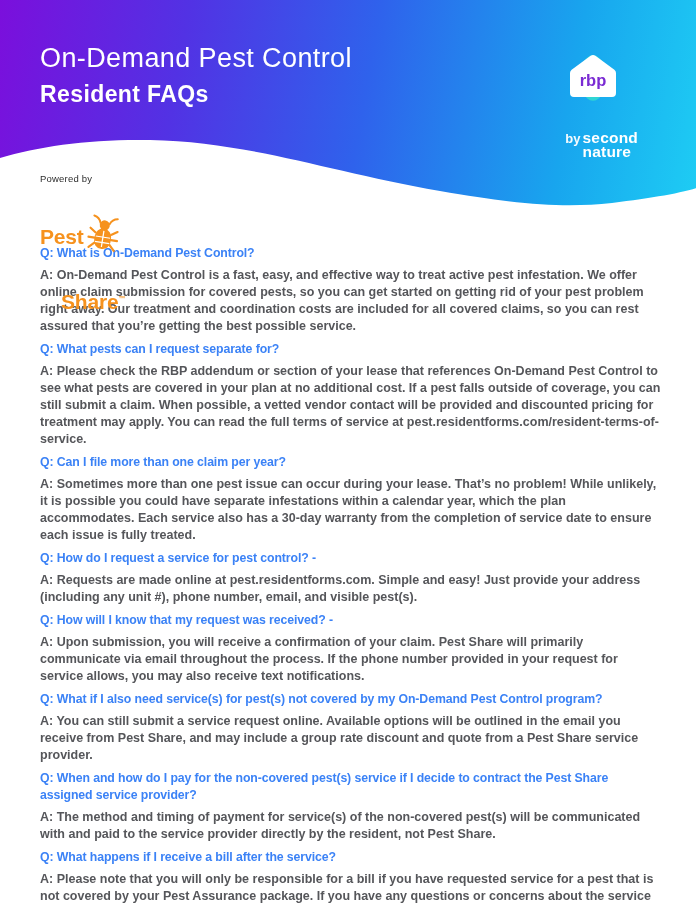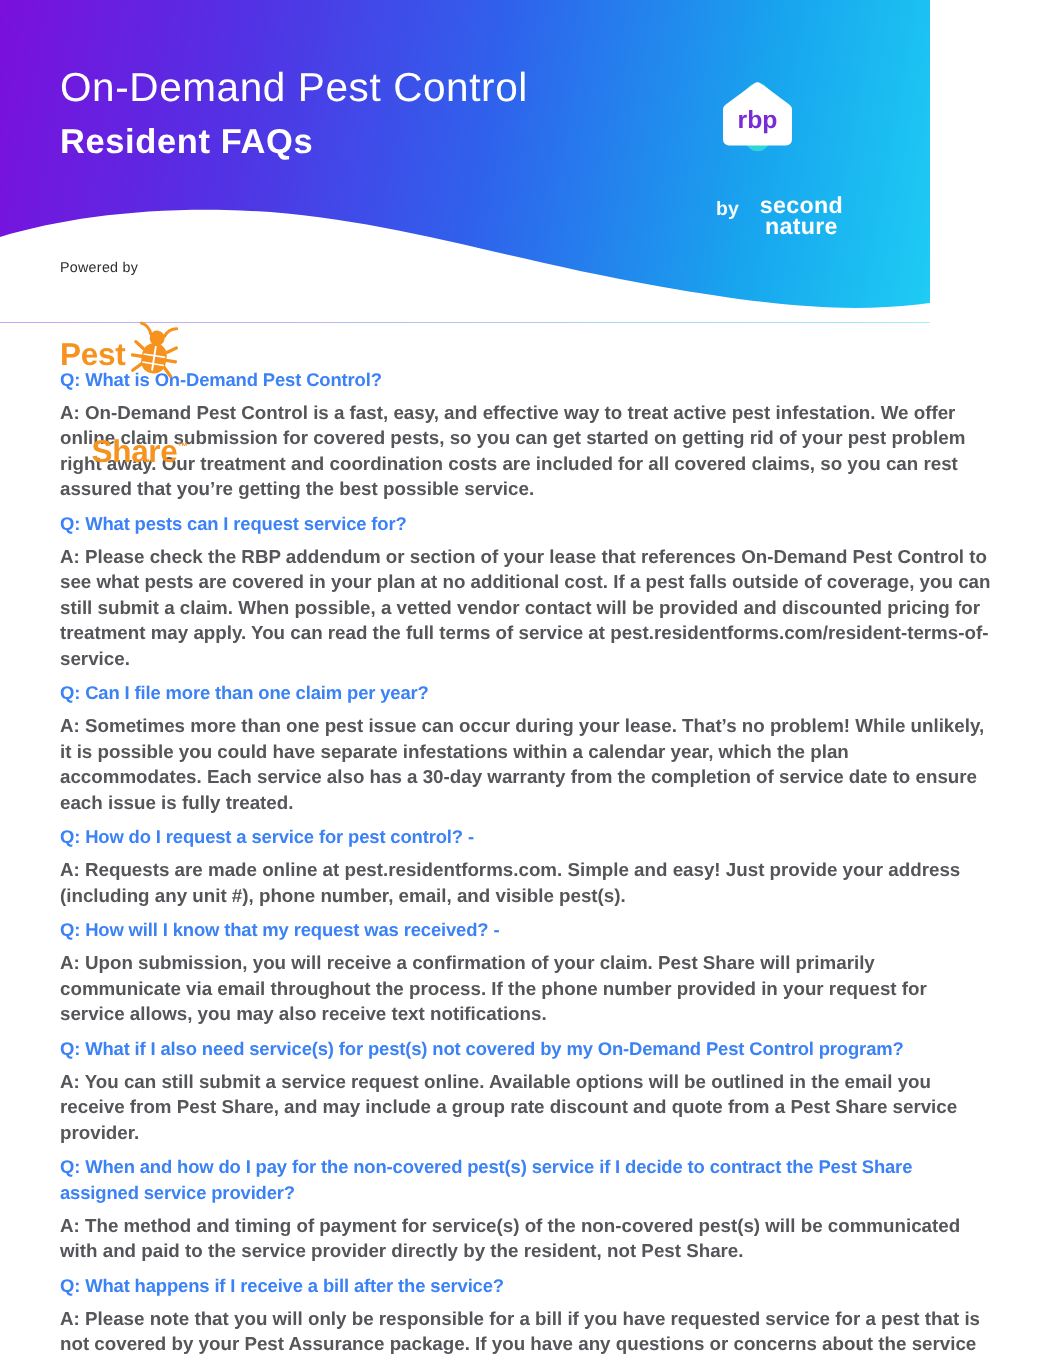--- a/index.html
+++ b/index.html
@@ -10,21 +10,21 @@
     width: 700px;
     height: 906px;
     margin: 0 auto;
     background: #ffffff;
     overflow: hidden;
   }
 
   
   .header {
     position: relative;
-    width: 620px;
+    width: 696px;
     height: 215px;
     background: linear-gradient(100deg, #7b0fdc 0%, #5232e4 26%, #2f62ec 52%, #18a5ee 80%, #1ecdf4 100%);
   }
   .header-wave {
     position: absolute;
     left: 0; bottom: 0;
     width: 700px; height: 90px;
     display: block;
   }
   .title-block {
@@ -58,21 +58,21 @@
   }
   .rbp-badge { width: 56px; height: 56px; display: block; }
   .sn-block { display: flex; margin-top: 13px; }
   .sn-by {
     color: #ffffff;
     font-size: 13px;
     font-weight: 700;
     margin: 0 2px 0 0;
     opacity: 0.95;
   }
-  .sn-name { display: flex; flex-direction: column; align-items: center; margin-left: 12px; }
+  .sn-name { display: flex; flex-direction: column; align-items: flex-start; }
   .sn-name span {
     color: #ffffff;
     font-size: 15.5px;
     font-weight: 700;
     line-height: 14px;
     letter-spacing: 0.2px;
   }
 
   
   .powered {
@@ -173,21 +173,21 @@
       </svg>
     </div>
   </div>
 
   <main class="faq-list">
     <section class="qa">
       <h3 class="question">Q: What is On-Demand Pest Control?</h3>
       <p class="answer">A: On-Demand Pest Control is a fast, easy, and effective way to treat active pest infestation. We offer online claim submission for covered pests, so you can get started on getting rid of your pest problem right away. Our treatment and coordination costs are included for all covered claims, so you can rest assured that you’re getting the best possible service.</p>
     </section>
     <section class="qa">
-      <h3 class="question">Q: What pests can I request service for?</h3>
+      <h3 class="question">Q: What pests can I request separate for?</h3>
       <p class="answer">A: Please check the RBP addendum or section of your lease that references On-Demand Pest Control to see what pests are covered in your plan at no additional cost. If a pest falls outside of coverage, you can still submit a claim. When possible, a vetted vendor contact will be provided and discounted pricing for treatment may apply. You can read the full terms of service at pest.residentforms.com/resident-terms-of-service.</p>
     </section>
     <section class="qa">
       <h3 class="question">Q: Can I file more than one claim per year?</h3>
       <p class="answer">A: Sometimes more than one pest issue can occur during your lease. That’s no problem! While unlikely, it is possible you could have separate infestations within a calendar year, which the plan accommodates. Each service also has a 30-day warranty from the completion of service date to ensure each issue is fully treated.</p>
     </section>
     <section class="qa">
       <h3 class="question">Q: How do I request a service for pest control? -</h3>
       <p class="answer">A: Requests are made online at pest.residentforms.com. Simple and easy! Just provide your address (including any unit #), phone number, email, and visible pest(s).</p>
     </section>

